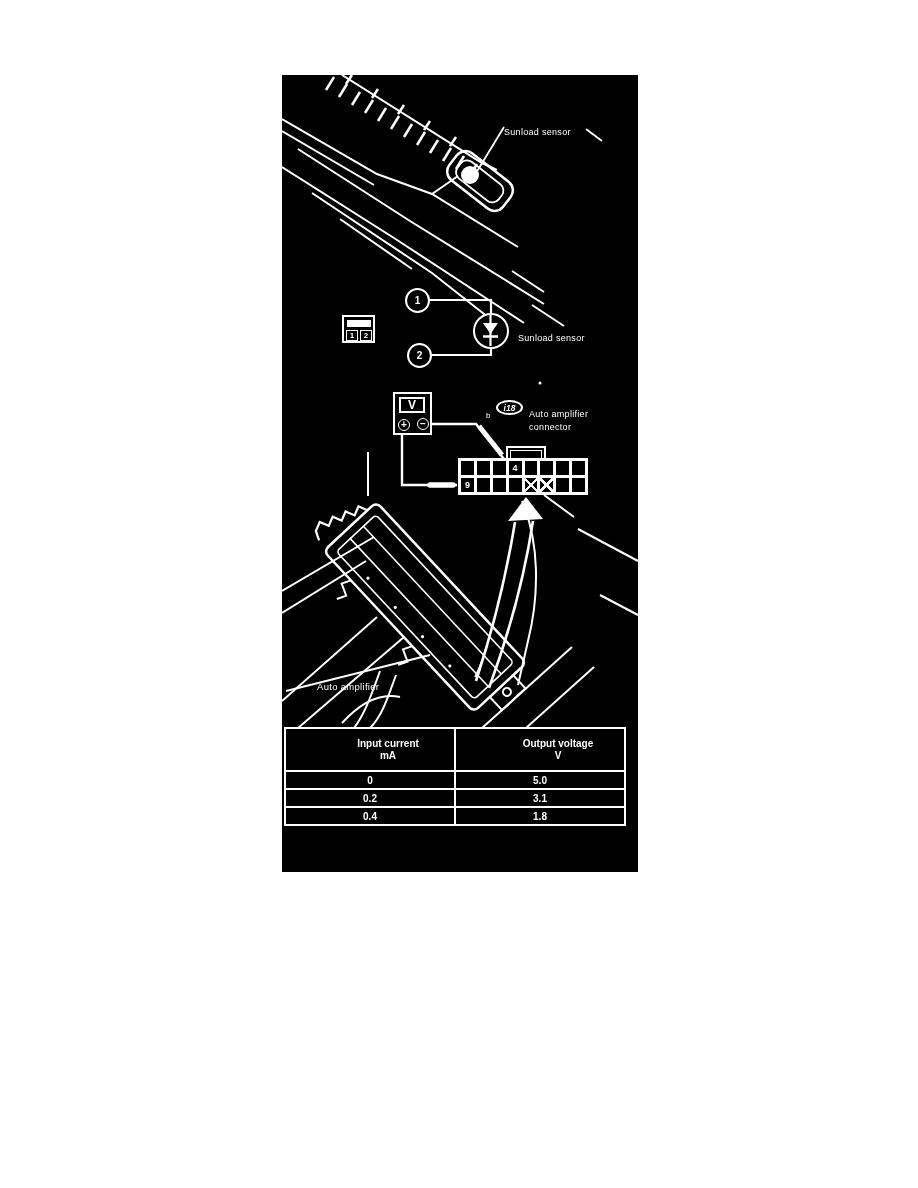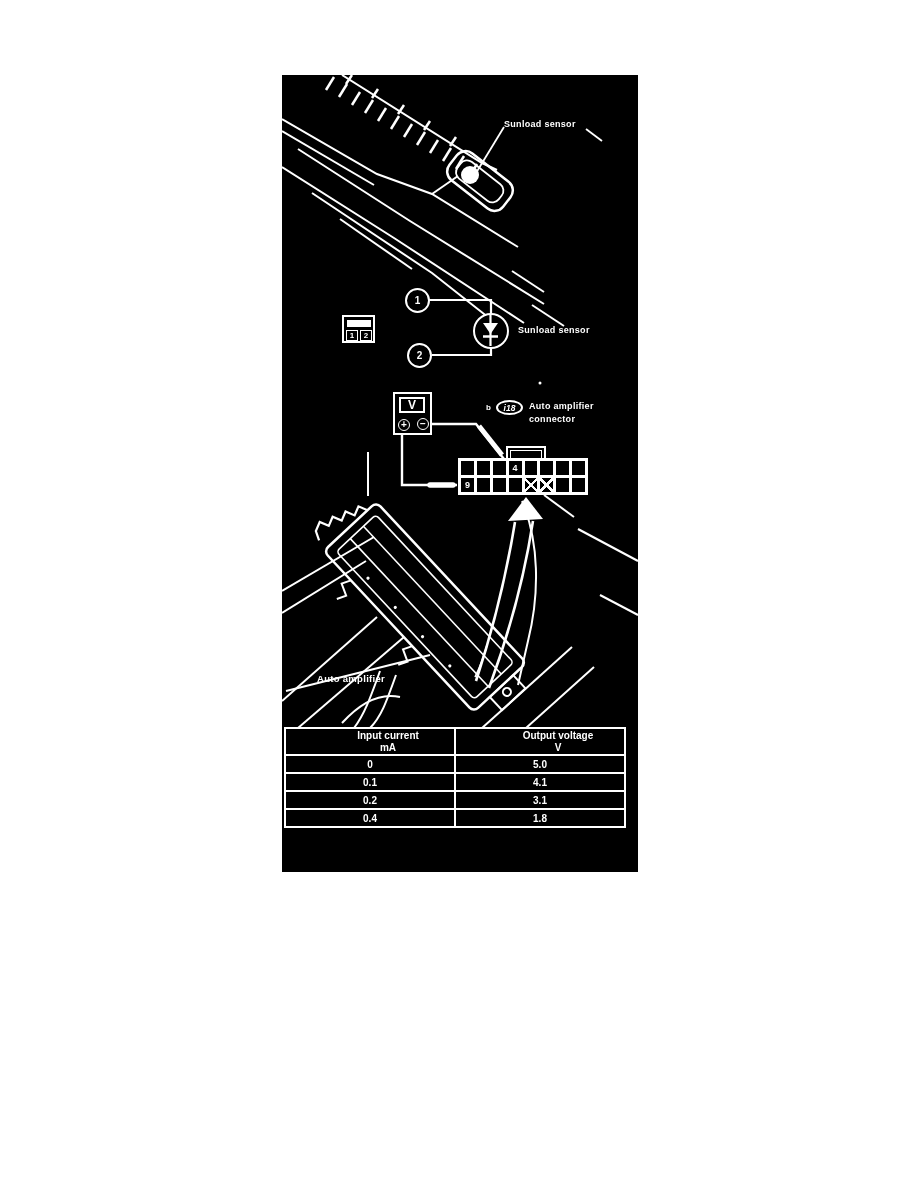--- a/index.html
+++ b/index.html
@@ -1,20 +1,20 @@
 <!DOCTYPE html>
 <html><head>
 <meta charset="utf-8">
 <style>
   * { margin:0; padding:0; box-sizing:border-box; }
   body { background:#ffffff; font-family:"Liberation Sans", sans-serif; }
   .page { position:relative; width:918px; height:1188px; background:#ffffff; overflow:hidden; }
   .panel { position:absolute; left:282px; top:75px; width:356px; height:797px; background:#000000; }
   .art { position:absolute; left:0; }
-  .lbl { position:absolute; color:#ffffff; font-weight:bold; font-size:9px; letter-spacing:0.3px; white-space:nowrap; }
+  .lbl { position:absolute; color:#ffffff; font-weight:normal; font-size:9px; letter-spacing:0.3px; white-space:nowrap;margin-top:8px; }
   .lbl2 { line-height:13px; }
 
   
   .pin-circle { position:absolute; width:25px; height:25px; border:2.5px solid #ffffff; border-radius:50%;
     color:#ffffff; font-weight:bold; font-size:10px; display:flex; align-items:center; justify-content:center; background:#000; }
   .diode-circle { position:absolute; left:191px; top:238px; width:36px; height:36px; border:2.5px solid #ffffff;
     border-radius:50%; background:#000; }
   .mini-conn { position:absolute; left:60px; top:240px; width:33px; height:28px; border:2px solid #ffffff; background:#000; }
   .mini-bar { position:absolute; left:3px; top:3px; width:24px; height:7px; background:#ffffff; }
   .mini-cells { position:absolute; left:2px; top:13px; display:flex; gap:2px; }
@@ -41,21 +41,21 @@
     display:grid; grid-template-columns:repeat(8,1fr); grid-template-rows:repeat(2,1fr); gap:3px; }
   .gcell { background:#000000; color:#ffffff; font-size:9px; font-weight:bold; display:flex; align-items:center; justify-content:center; }
   .xcell { background:
       linear-gradient(45deg, #000 43%, #fff 43%, #fff 57%, #000 57%),
       linear-gradient(-45deg, #000 43%, #fff 43%, #fff 57%, #000 57%); background-color:#000; background-blend-mode:screen; }
 
   
   .io-table { position:absolute; left:2px; top:652px; width:342px; border-collapse:collapse; background:#000;
     table-layout:fixed; }
   .io-table th, .io-table td { border:2.5px solid #ffffff; color:#ffffff; font-weight:bold; text-align:center; }
-  .io-table th { height:27px; font-size:10px; line-height:12px;padding-left:36px; }
+  .io-table th { height:43px; font-size:10px; line-height:12px;padding-left:36px; }
   .io-table td { height:18px; font-size:10px; }
 </style>
 </head>
 <body>
 
 <div class="page">
   <div class="panel">
 
     <svg class="art" style="top:0;" width="356" height="252" viewBox="0 0 356 252">
       <g stroke="#ffffff" fill="none" stroke-width="2">
@@ -230,24 +230,20 @@
             <div>V</div>
           </th>
         </tr>
       </thead>
       <tbody>
           <tr>
             <td>0</td>
             <td>5.0</td>
           </tr>
           <tr>
-            <td>0.1</td>
-            <td>4.1</td>
-          </tr>
-          <tr>
             <td>0.2</td>
             <td>3.1</td>
           </tr>
           <tr>
             <td>0.4</td>
             <td>1.8</td>
           </tr>
         </tbody>
     </table>
 

